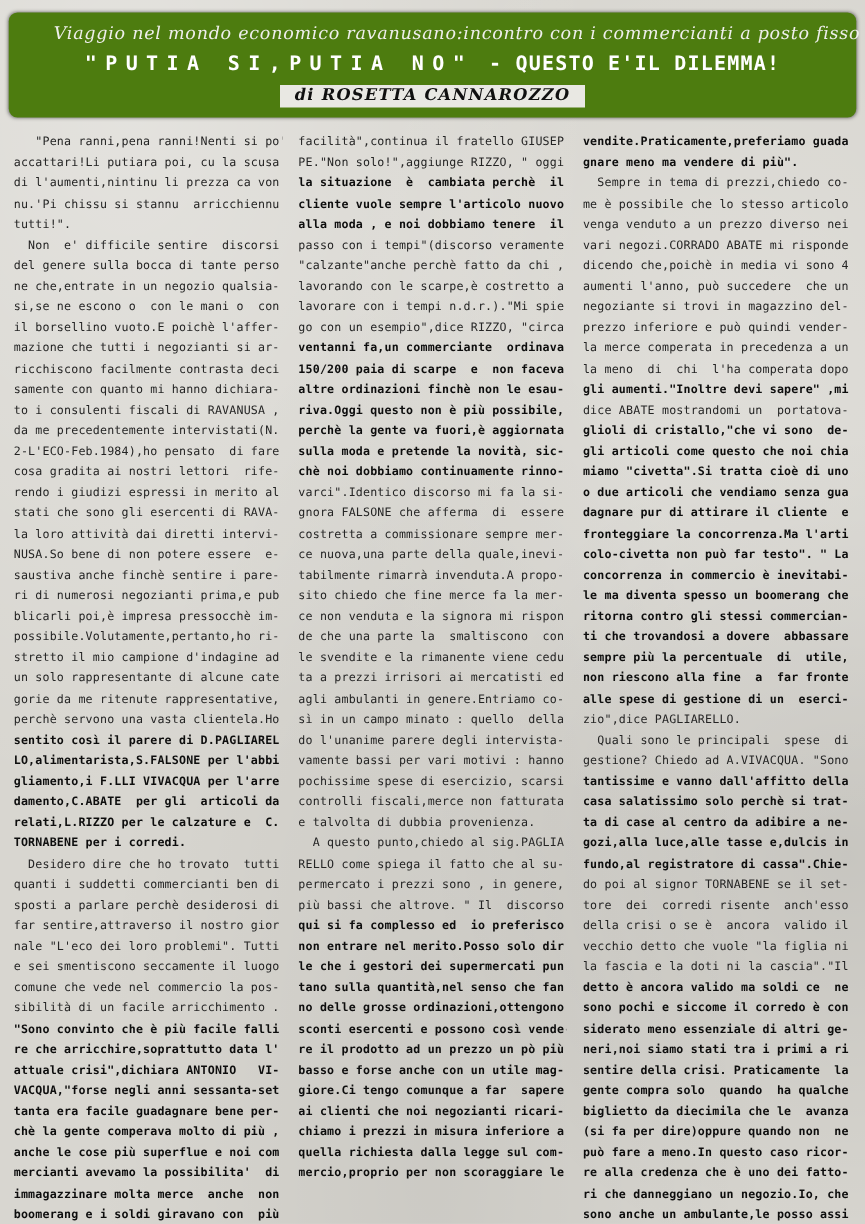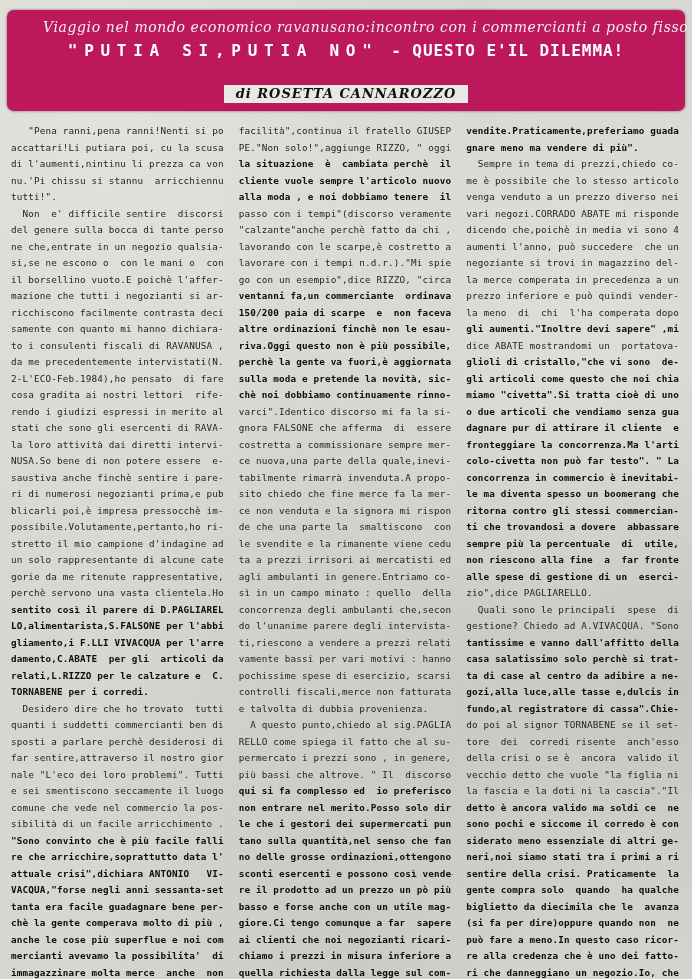--- a/index.html
+++ b/index.html
@@ -10,21 +10,21 @@
       radial-gradient(ellipse at 85% 30%, rgba(255,255,255,0.18), transparent 40%),
       radial-gradient(ellipse at 50% 95%, rgba(0,0,0,0.06), transparent 55%),
       radial-gradient(ellipse at 98% 70%, rgba(0,0,0,0.08), transparent 35%),
       #d8d6d0;
     font-family:"DejaVu Sans Mono", monospace;
   }
   .page{position:relative;width:692px;height:979px;}
 
   .banner{
     margin:10px 7px 0 7px;
-    background:#be185d;
+    background:#4d7c0f;
     border-radius:7px;
     padding:9px 14px 8px 14px;
     box-shadow:0 0 3px rgba(0,0,0,0.5);
     text-align:center;
   }
   .kicker{
     font-family:"DejaVu Serif", serif;
     font-style:italic;
     font-size:14px;
     letter-spacing:0.6px;
@@ -35,21 +35,21 @@
   }
   .titleline{
     margin-top:6px;
     color:#ffffff;
     font-weight:bold;
     font-size:16px;
     white-space:nowrap;
   }
   .title-quoted{letter-spacing:0.42em;}
   .title-rest{letter-spacing:0.06em;margin-left:3px;}
-  .byline-wrap{margin-top:23px;}
+  .byline-wrap{margin-top:5px;}
   .byline{
     display:inline-block;
     background:#e9e8e3;
     color:#101010;
     font-family:"DejaVu Serif", serif;
     font-style:italic;
     font-weight:bold;
     font-size:13px;
     letter-spacing:1px;
     padding:1px 12px 2px 12px;
@@ -166,23 +166,21 @@
         <div class="tline">costretta a commissionare sempre mer-</div>
         <div class="tline">ce nuova,una parte della quale,inevi-</div>
         <div class="tline">tabilmente rimarrà invenduta.A propo-</div>
         <div class="tline">sito chiedo che fine merce fa la mer-</div>
         <div class="tline">ce non venduta e la signora mi rispon</div>
         <div class="tline">de che una parte la  smaltiscono  con</div>
         <div class="tline">le svendite e la rimanente viene cedu</div>
         <div class="tline">ta a prezzi irrisori ai mercatisti ed</div>
         <div class="tline">agli ambulanti in genere.Entriamo co-</div>
         <div class="tline">sì in un campo minato : quello  della</div>
-        <div class="tline">concorrenza degli ambulanti che,secon</div>
         <div class="tline">do l'unanime parere degli intervista-</div>
-        <div class="tline">ti,riescono a vendere a prezzi relati</div>
         <div class="tline">vamente bassi per vari motivi : hanno</div>
         <div class="tline">pochissime spese di esercizio, scarsi</div>
         <div class="tline">controlli fiscali,merce non fatturata</div>
         <div class="tline">e talvolta di dubbia provenienza.</div>
         <div class="tline">  A questo punto,chiedo al sig.PAGLIA</div>
         <div class="tline">RELLO come spiega il fatto che al su-</div>
         <div class="tline">permercato i prezzi sono , in genere,</div>
         <div class="tline">più bassi che altrove. " Il  discorso</div>
         <div class="tline bold">qui si fa complesso ed  io preferisco</div>
         <div class="tline bold">non entrare nel merito.Posso solo dir</div>
@@ -201,22 +199,22 @@
     <div class="col">
         <div class="tline bold">vendite.Praticamente,preferiamo guada</div>
         <div class="tline bold">gnare meno ma vendere di più".</div>
         <div class="tline">  Sempre in tema di prezzi,chiedo co-</div>
         <div class="tline">me è possibile che lo stesso articolo</div>
         <div class="tline">venga venduto a un prezzo diverso nei</div>
         <div class="tline">vari negozi.CORRADO ABATE mi risponde</div>
         <div class="tline">dicendo che,poichè in media vi sono 4</div>
         <div class="tline">aumenti l'anno, può succedere  che un</div>
         <div class="tline">negoziante si trovi in magazzino del-</div>
+        <div class="tline">prezzo inferiore e può quindi vender-</div>
         <div class="tline">la merce comperata in precedenza a un</div>
-        <div class="tline">prezzo inferiore e può quindi vender-</div>
         <div class="tline">la meno  di  chi  l'ha comperata dopo</div>
         <div class="tline bold">gli aumenti."Inoltre devi sapere" ,mi</div>
         <div class="tline">dice ABATE mostrandomi un  portatova-</div>
         <div class="tline bold">glioli di cristallo,"che vi sono  de-</div>
         <div class="tline bold">gli articoli come questo che noi chia</div>
         <div class="tline bold">miamo "civetta".Si tratta cioè di uno</div>
         <div class="tline bold">o due articoli che vendiamo senza gua</div>
         <div class="tline bold">dagnare pur di attirare il cliente  e</div>
         <div class="tline bold">fronteggiare la concorrenza.Ma l'arti</div>
         <div class="tline bold">colo-civetta non può far testo". " La</div>

